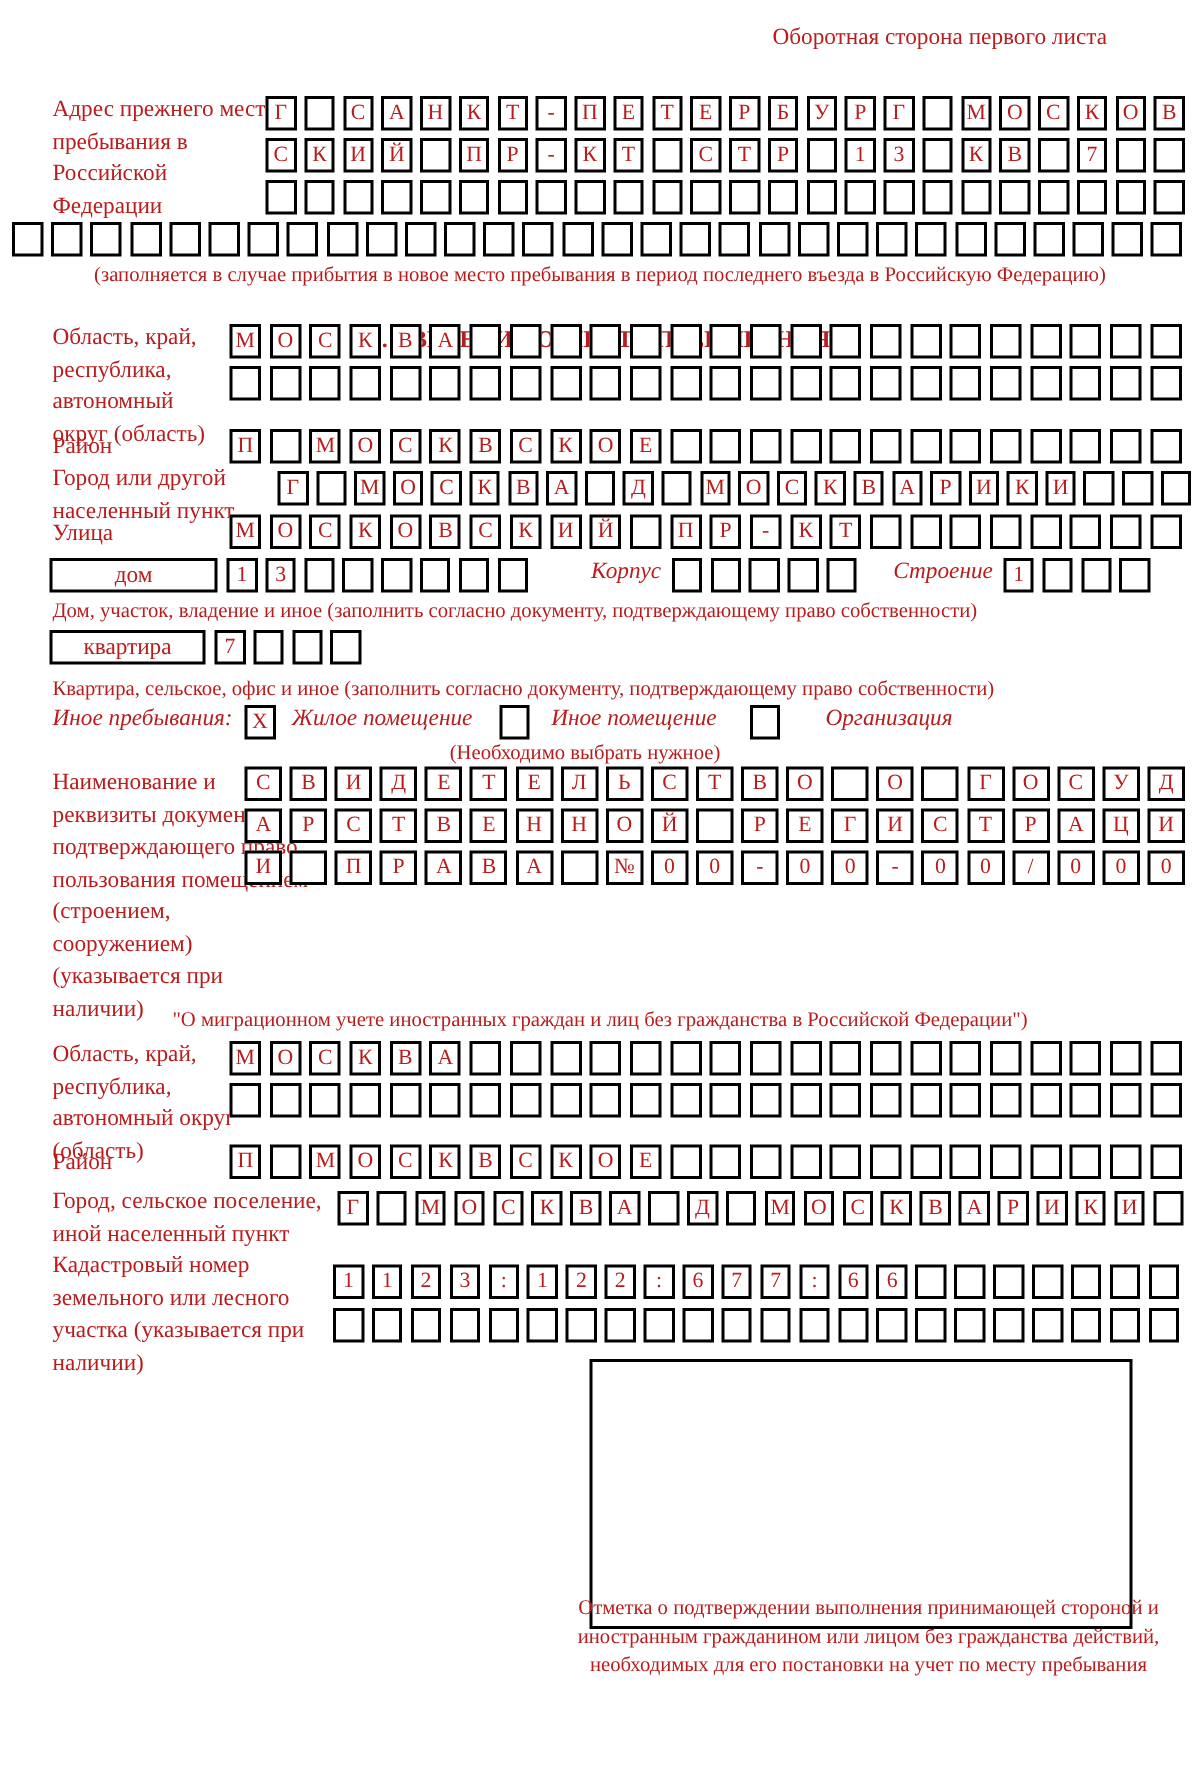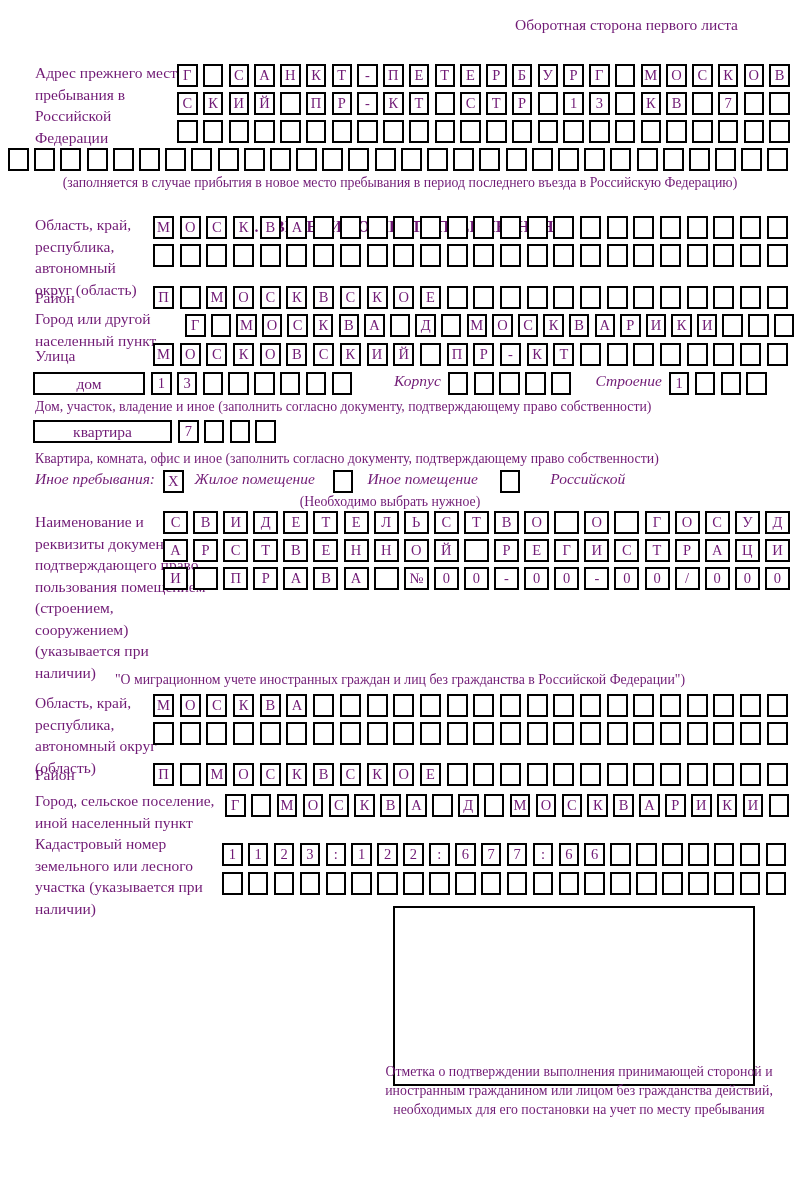--- a/index.html
+++ b/index.html
@@ -1,16 +1,16 @@
 <!DOCTYPE html>
 <html><head>
 <meta charset="utf-8">
 <style>
   html,body{margin:0;padding:0;background:#fff;}
-  .page{position:relative;width:800px;height:1180px;background:#fff;color:#701a75;
+  .page{position:relative;width:800px;height:1180px;background:#fff;color:#b91c1c;
         font-family:"Liberation Serif",serif;overflow:hidden;}
   .hdr{position:absolute;top:16px;right:62px;font-size:15.5px;}
   .lbl{position:absolute;font-size:15.5px;line-height:21.5px;}
   .note{position:absolute;font-size:13.8px;line-height:17px;}
   .center{text-align:center;}
   .title{position:absolute;font-weight:bold;font-size:16px;width:800px;text-align:center;margin-top:28px;}
   .boxrow{position:absolute;display:flex;}
   .cell{box-sizing:border-box;height:23px;border:2px solid #000;flex:none;
         display:flex;align-items:center;justify-content:center;
         font-size:14.5px;font-family:"Liberation Serif",serif;background:#fff;}
@@ -311,38 +311,38 @@
     <div class="boxrow row-g" style="position:static;margin-left:7px">
         <div class="cell">1</div>
         <div class="cell"></div>
         <div class="cell"></div>
         <div class="cell"></div>
       </div>
   </div>
   <div class="note" style="top:398px;left:35px;width:760px">Дом, участок, владение и иное (заполнить согласно документу, подтверждающему право собственности)</div>
 
   <div class="inlinerow" style="top:420px;left:33px">
-    <div class="widebox" style="width:139px">квартира</div>
+    <div class="widebox" style="width:104px">квартира</div>
     <div class="boxrow row-g" style="position:static;margin-left:6px">
         <div class="cell">7</div>
         <div class="cell"></div>
         <div class="cell"></div>
         <div class="cell"></div>
       </div>
   </div>
-  <div class="note" style="top:450px;left:35px;width:760px">Квартира, комната, офис и иное (заполнить согласно документу, подтверждающему право собственности)</div>
+  <div class="note" style="top:450px;left:35px;width:760px">Квартира, сельское, офис и иное (заполнить согласно документу, подтверждающему право собственности)</div>
 
   <div class="inlinerow" style="top:470px;left:35px">
     <div class="inlbl">Иное пребывания:</div>
     <div class="cell" style="width:20.5px;margin-left:8px">X</div>
     <div class="inlbl" style="margin-left:11px">Жилое помещение</div>
     <div class="cell" style="width:20.5px;margin-left:18px"></div>
     <div class="inlbl" style="margin-left:14px">Иное помещение</div>
     <div class="cell" style="width:20.5px;margin-left:22px"></div>
-    <div class="inlbl" style="margin-left:30px">Российской</div>
+    <div class="inlbl" style="margin-left:30px">Организация</div>
   </div>
   <div class="note center" style="top:493px;left:0;width:780px">(Необходимо выбрать нужное)</div>
 
   <div class="lbl" style="top:511px;left:35px;width:172px">Наименование и реквизиты документа, подтверждающего право пользования помещением (строением, сооружением) (указывается при наличии)</div>
   <div class="boxrow row-d" style="top:511px;left:163px">
       <div class="cell">С</div>
       <div class="cell">В</div>
       <div class="cell">И</div>
       <div class="cell">Д</div>
       <div class="cell">Е</div>

